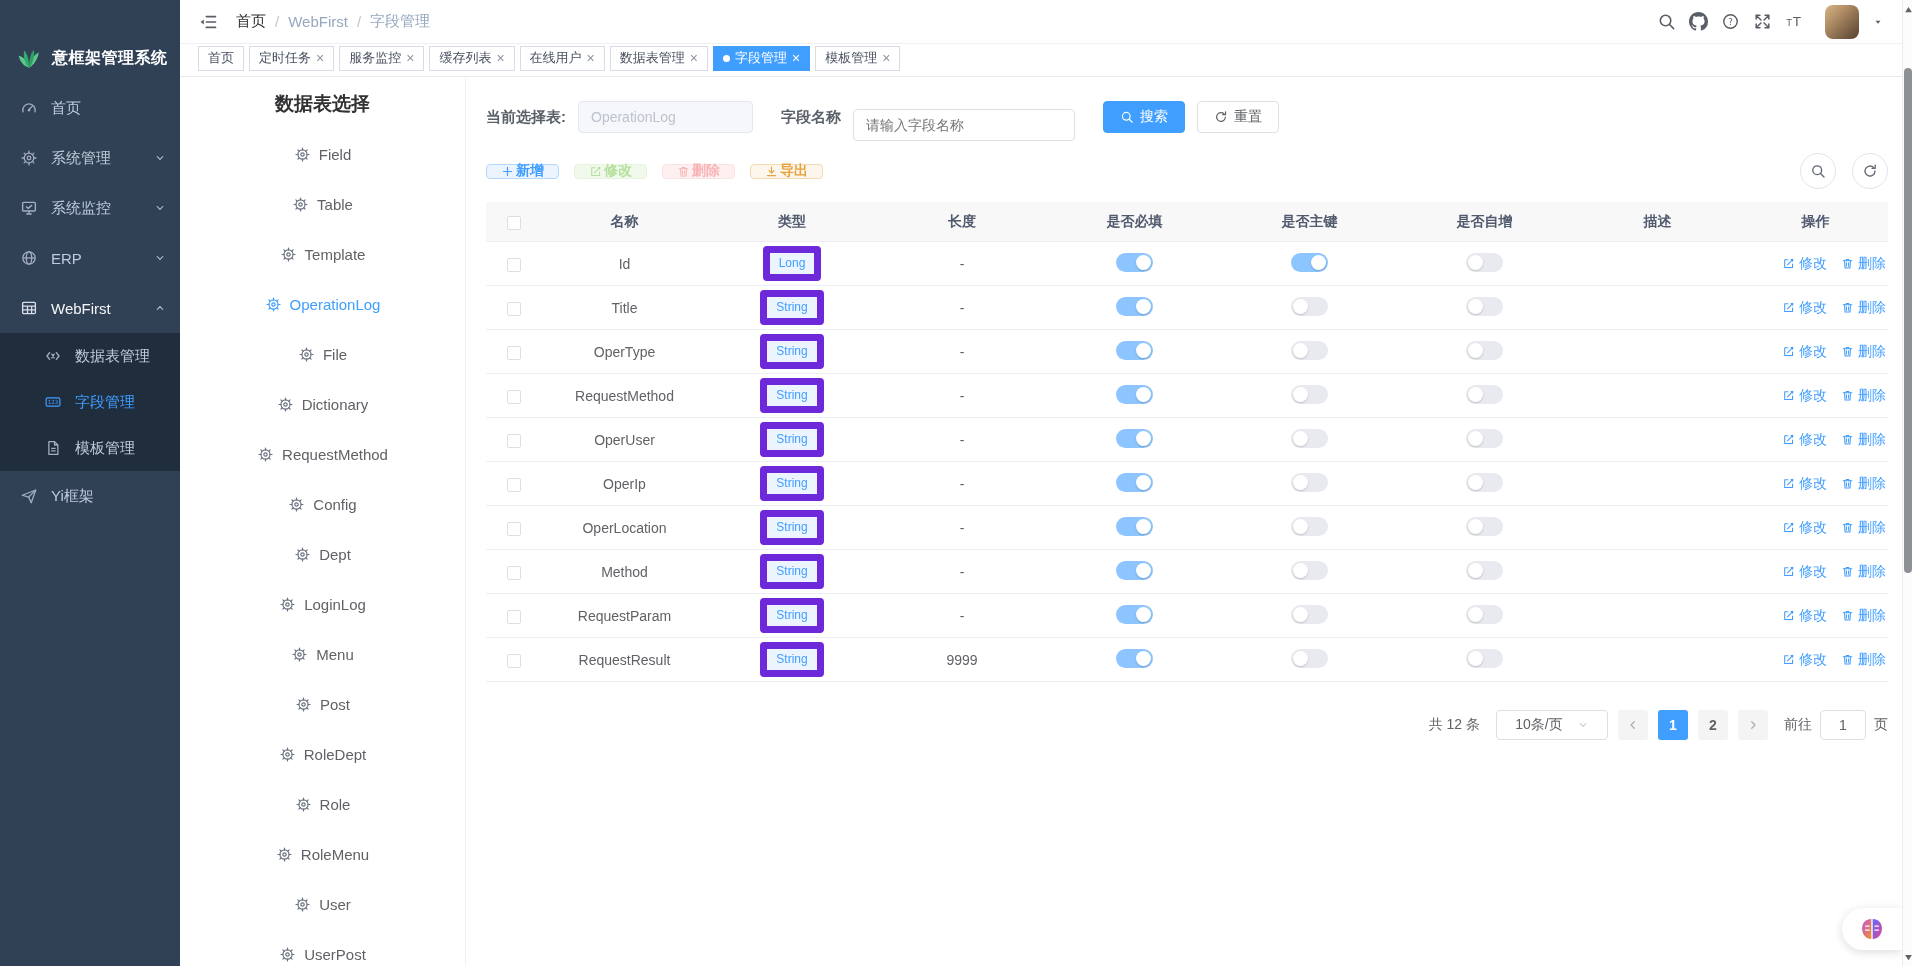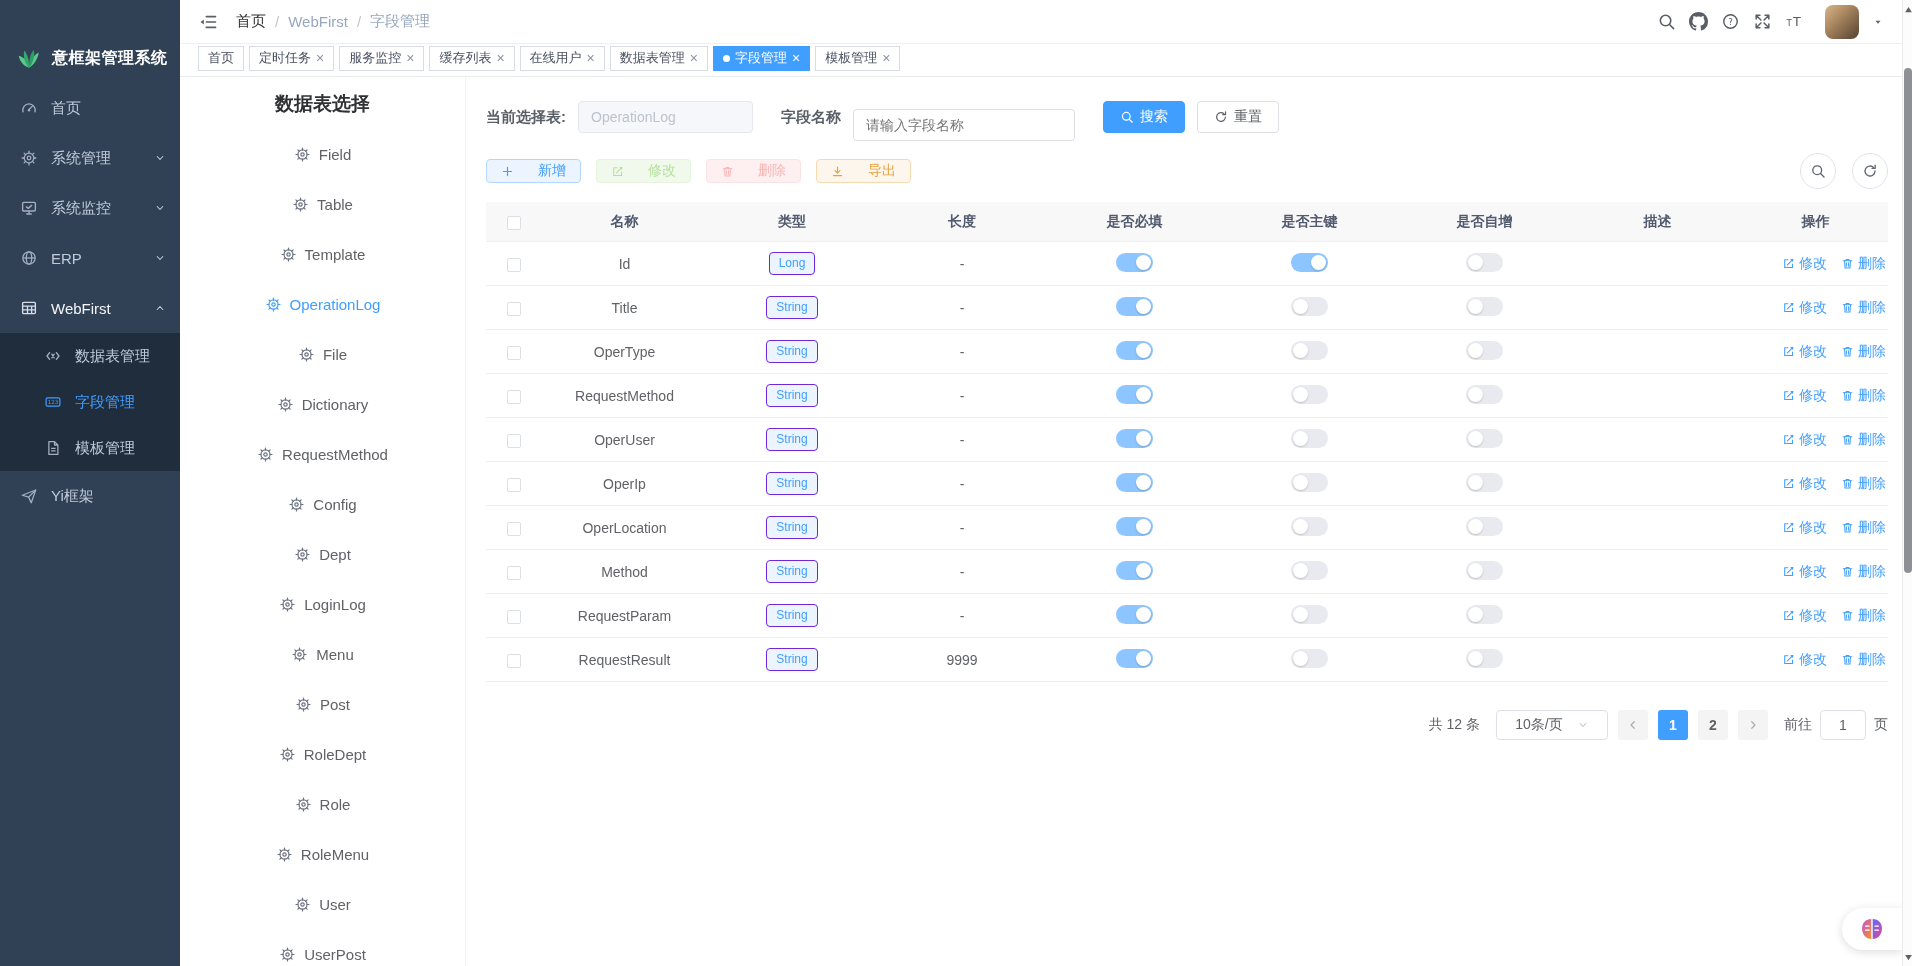--- a/index.html
+++ b/index.html
@@ -71,43 +71,43 @@
   .inp.disabled { background:#f5f7fa; border-color:#e4e7ed; color:#bdc3cd; width:175px; }
   .inp.field { width:222px;margin-top:16px; }
   .gap28 { width:28px; } .gap12 { width:12px; }
   .btn { height:32px; border-radius:4px; font-size:14px; display:inline-flex; align-items:center;
     gap:6px; padding:0 16px; cursor:pointer; border:1px solid transparent; font-family:inherit; }
   .btn svg { width:14px; height:14px; }
   .btn-primary { background:#409eff; border-color:#409eff; color:#fff; }
   .btn-plain { background:#fff; border-color:#dcdfe6; color:#606266; }
 
   .toolbar-row { display:flex; align-items:center; gap:15px; margin-bottom:13px; }
-  .tbtn { height:24px; padding:0 14px; border-radius:4px; font-size:14px; display:inline-flex;
-    align-items:center; gap:24px; cursor:pointer; border:1px solid; font-family:inherit; }
+  .tbtn { height:15px; padding:0 14px; border-radius:4px; font-size:14px; display:inline-flex;
+    align-items:center; gap:2px; cursor:pointer; border:1px solid; font-family:inherit;font-weight:bold; }
   .tbtn svg { width:13px; height:13px; }
   .tbtn-add    { background:#ecf5ff; border-color:#b3d8ff; color:#409eff; }
   .tbtn-edit   { background:#f0f9eb; border-color:#e6f4dc; color:#b6e09e; cursor:not-allowed; }
   .tbtn-delete { background:#fef0f0; border-color:#fce3e3; color:#f8b4b4; cursor:not-allowed; }
   .tbtn-export { background:#fdf6ec; border-color:#f5dab1; color:#e6a23c; }
   .tool-circles { margin-left:auto; display:flex; gap:16px; }
   .circle-btn { width:36px; height:36px; border-radius:50%; border:1px solid #e0e3ea; background:#fff;
     display:flex; align-items:center; justify-content:center; color:#5f6672; cursor:pointer; }
   .circle-btn svg { width:16px; height:16px; }
 
   
   .grid-table { width:100%; font-size:14px; }
   .t-row { display:grid; grid-template-columns:56px 165px 170px 170px 175px 175px 175px 1fr 145px;
     align-items:center; border-bottom:1px solid #ebeef5; }
   .t-head { background:#f8f8f9; height:40px; color:#515a6e; font-weight:bold; }
   .t-body .t-row { height:44px; color:#606266; background:#fff; }
   .t-cell { text-align:center; }
   .checkbox { width:14px; height:14px; border:1px solid #dcdfe6; border-radius:2px; background:#fff;
     display:inline-block; vertical-align:middle; cursor:pointer; }
   .badge { display:inline-block; padding:3px 9px; font-size:12px; color:#409eff; background:#ecf5ff;
-    border:1px solid #6d28d9; border-radius:4px; line-height:1.2; }
+    border:7px solid #6d28d9; border-radius:4px; line-height:1.2; }
   .switch { position:relative; display:inline-block; width:37px; height:19px; border-radius:10px; cursor:pointer; }
   .switch .knob { position:absolute; top:2px; width:15px; height:15px; border-radius:50%; background:#fff;
     box-shadow:0 1px 2px rgba(0,0,0,.18); }
   .switch.on { background:#8cc5ff; }
   .switch.on .knob { right:2px; }
   .switch.off { background:#e8eaef; }
   .switch.off .knob { left:2px; }
   .op-links { display:flex; justify-content:flex-end; gap:14px; padding-right:2px; }
   .op-link { color:#409eff; display:inline-flex; align-items:center; gap:4px; cursor:pointer; font-size:14px; }
   .op-link svg { width:13px; height:13px; }

